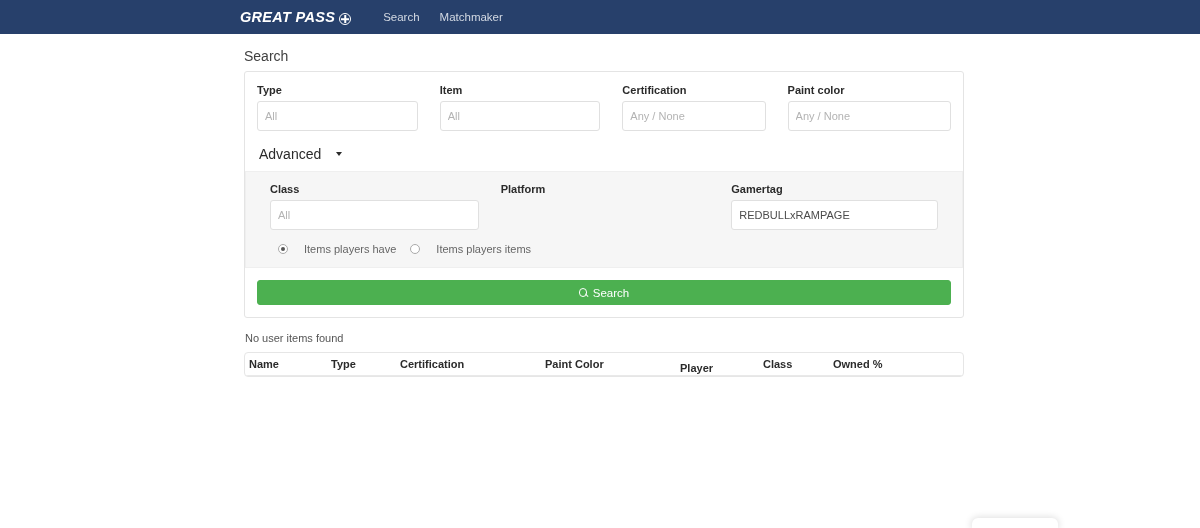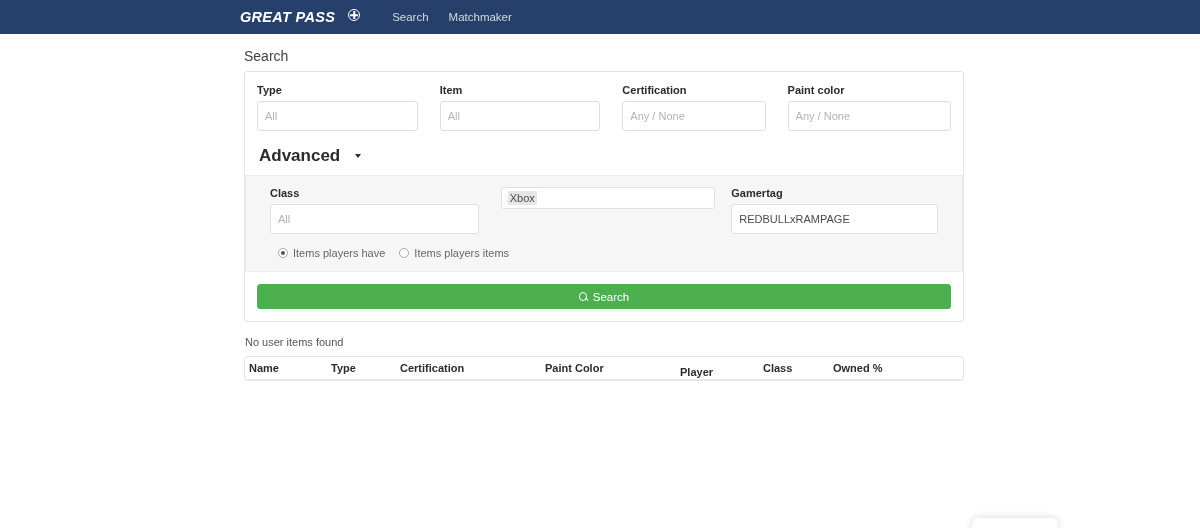--- a/index.html
+++ b/index.html
@@ -23,22 +23,22 @@
   .nav-inner {
     width: 100%;
     max-width: 1200px;
     padding: 0 240px;
     display: flex;
     align-items: center;
     height: 34px;
   }
   .brand {
     display: flex;
-    align-items: flex-start;
-    gap: 12px;
+    align-items: flex-end;
+    gap: 3px;
     margin-right: 22px;
     text-decoration: none;
   }
   .brand-text {
     color: #ffffff;
     font-weight: bold;
     font-style: italic;
     font-size: 14.5px;
     letter-spacing: 0.3px;
     font-family: "Liberation Sans", sans-serif;
@@ -174,22 +174,22 @@
     outline: none;
   }
   .input::placeholder { color: #b3b3b3; }
 
   
   .advanced-toggle {
     display: inline-flex;
     align-items: center;
     gap: 12px;
     margin: 15px 0 9px 2px;
-    font-size: 17px;
-    font-weight: bold;
+    font-size: 14px;
+    font-weight: normal;
     color: #2b2b2b;
     cursor: pointer;
   }
   .advanced-panel {
     background: #f6f6f6;
     border: 1px solid #efefef;
     padding: 11px 12px 12px 12px;
     margin: 0 -12px 0 -12px;
     padding-left: 24px;
     padding-right: 24px;
@@ -218,21 +218,21 @@
   .radio-row {
     display: flex;
     align-items: center;
     gap: 14px;
     margin-top: 13px;
     margin-left: 8px;
   }
   .radio-item {
     display: flex;
     align-items: center;
-    gap: 5px;
+    gap: 16px;
     font-size: 11px;
     color: #666;
     cursor: pointer;
   }
   .radio {
     width: 10px; height: 10px;
     border-radius: 50%;
     border: 1px solid #aaa;
     background: #fff;
     position: relative;
@@ -391,23 +391,21 @@
     <div class="advanced-panel">
 
       <div class="form-row">
 
         <div class="field a1">
           <label class="field-label">Class</label>
           <input class="input" type="text" placeholder="All" style="">
         </div>
 
         <div class="field a2">
-          <div class="input-box">
-            <span class="hl">Xbox</span>
-          </div>
+          <label class="field-label">Platform</label>
         </div>
 
         <div class="field a3">
           <label class="field-label">Gamertag</label>
           <input class="input filled" type="text" value="REDBULLxRAMPAGE" style="">
         </div>
 
       </div>
 
       <div class="radio-row">

